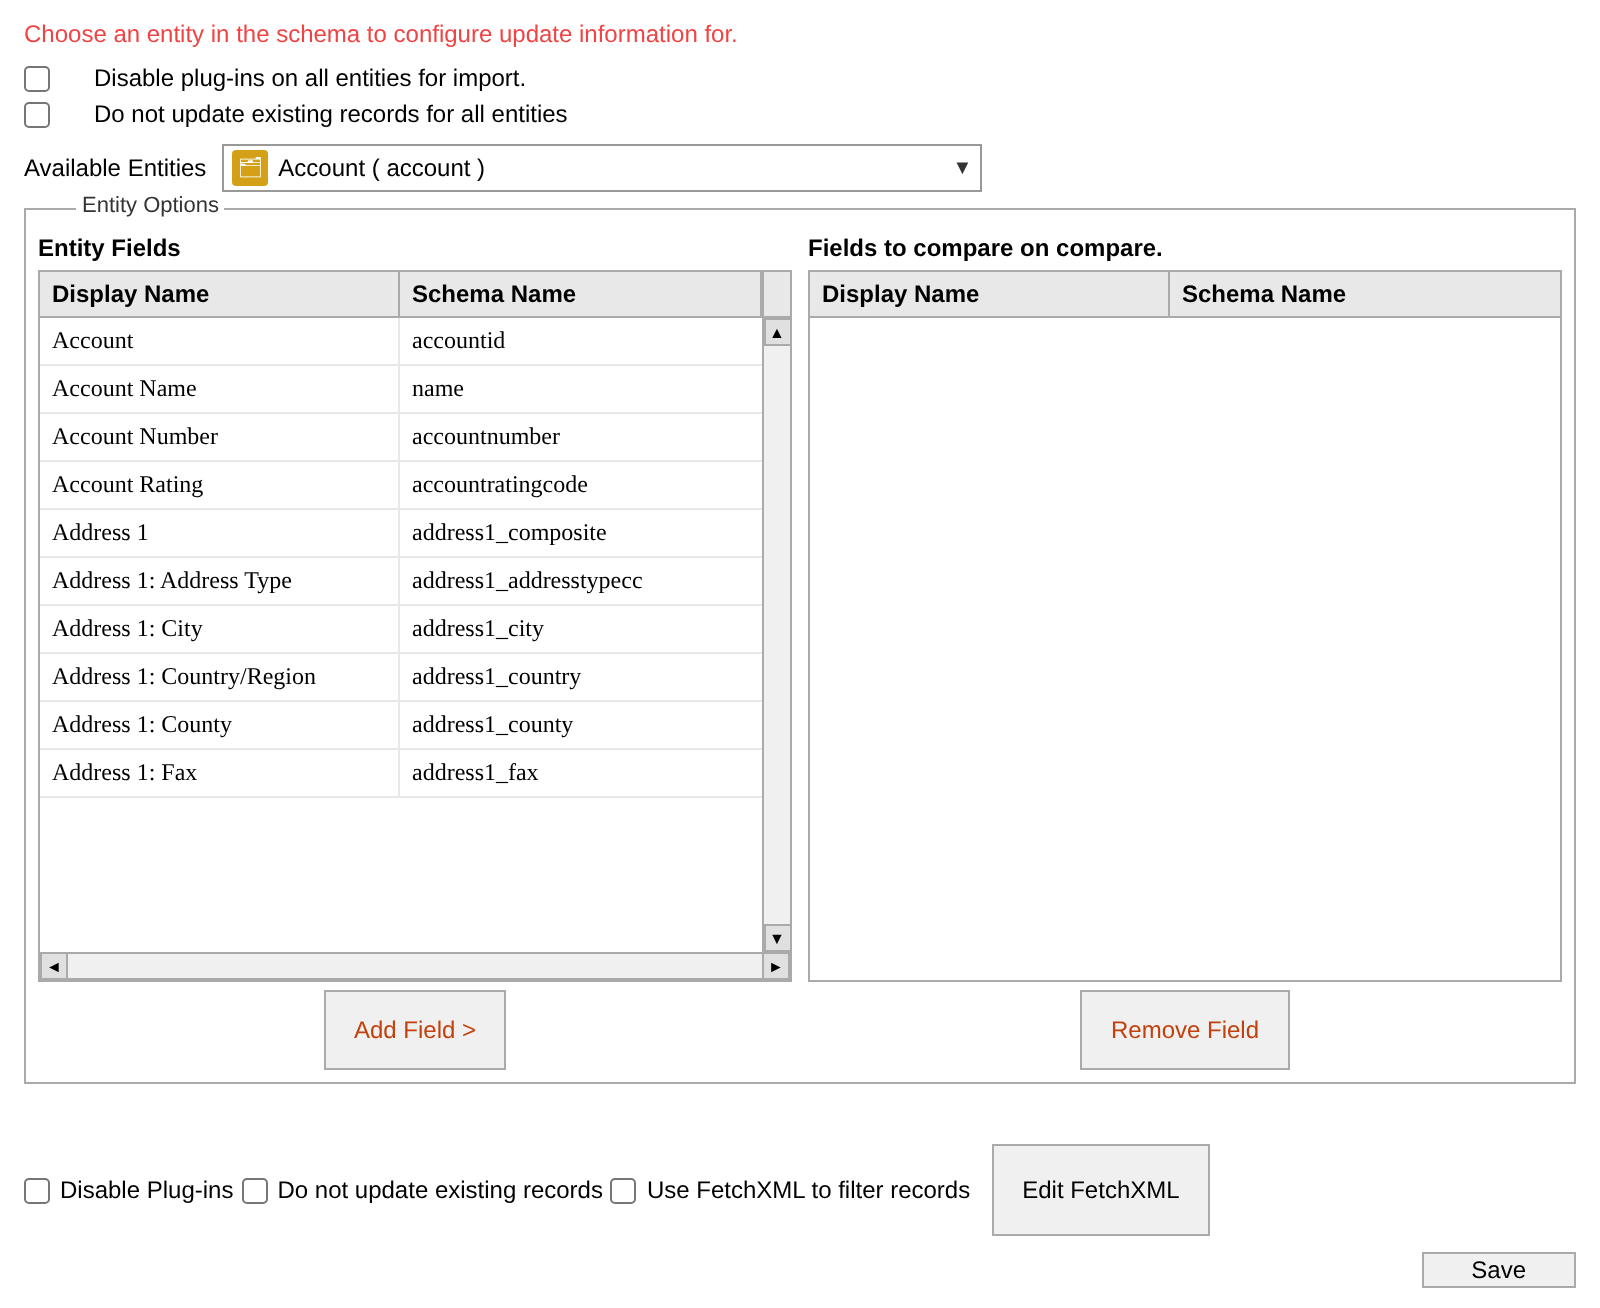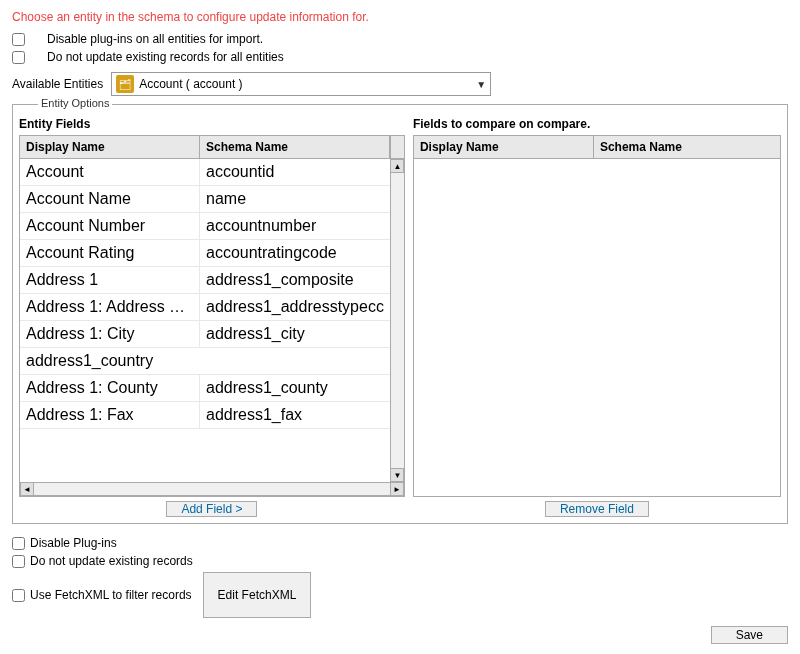--- a/index.html
+++ b/index.html
@@ -135,25 +135,26 @@
     .table-body {
       overflow-y: auto;
       flex: 1;
     }
     .table-row {
       display: flex;
       border-bottom: 1px solid #e8e8e8;
     }
     .table-cell {
       padding: 4px 6px;
-      font-size: 16px;
+      font-size: 12px;
       border-right: 1px solid #e8e8e8;
       white-space: nowrap;
       overflow: hidden;
       text-overflow: ellipsis;
+      font-family: Liberation Serif, serif;
     }
     .table-cell:last-child {
       border-right: none;
     }
     .left-table-col-display { width: 180px; }
     .left-table-col-schema { flex: 1; }
     .v-scrollbar {
       width: 14px;
       background: #f0f0f0;
       border-left: 1px solid #aaa;
@@ -205,35 +206,35 @@
       display: flex;
       justify-content: center;
       margin-top: 4px;
     }
     .remove-field-btn-row {
       display: flex;
       justify-content: center;
       margin-top: 4px;
     }
     .action-btn {
-      padding: 0 14px;
-      font-size: 12px;
-      background: #f0f0f0;
-      border: 1px solid #aaa;
-      cursor: pointer;
-      color: #0369a1;
+      padding: 12px 14px;
+      font-size: 12px;
+      background: #f0f0f0;
+      border: 1px solid #aaa;
+      cursor: pointer;
+      color: #c2410c;
     }
     .action-btn:enabled {
       color: #000;
     }
     .bottom-checkboxes {
       display: flex;
-      flex-direction: column;
+      flex-direction: row;
       gap: 4px;
-      margin-top: 6px;
+      margin-top: 24px;
     }
     .bottom-checkbox-row {
       display: flex;
       align-items: center;
       gap: 5px;
     }
     .fetch-xml-btn {
       padding: 15px 14px;
       font-size: 12px;
       background: #f0f0f0;
@@ -320,20 +321,21 @@
     </div>
                 <div class="table-row">
       <div class="table-cell left-table-col-display">Address 1: Address Type</div>
       <div class="table-cell left-table-col-schema">address1_addresstypecc</div>
     </div>
                 <div class="table-row">
       <div class="table-cell left-table-col-display">Address 1: City</div>
       <div class="table-cell left-table-col-schema">address1_city</div>
     </div>
                 <div class="table-row">
+      <div class="table-cell left-table-col-display">Address 1: Country/Region</div>
       <div class="table-cell left-table-col-schema">address1_country</div>
     </div>
                 <div class="table-row">
       <div class="table-cell left-table-col-display">Address 1: County</div>
       <div class="table-cell left-table-col-schema">address1_county</div>
     </div>
                 <div class="table-row">
       <div class="table-cell left-table-col-display">Address 1: Fax</div>
       <div class="table-cell left-table-col-schema">address1_fax</div>
     </div>

